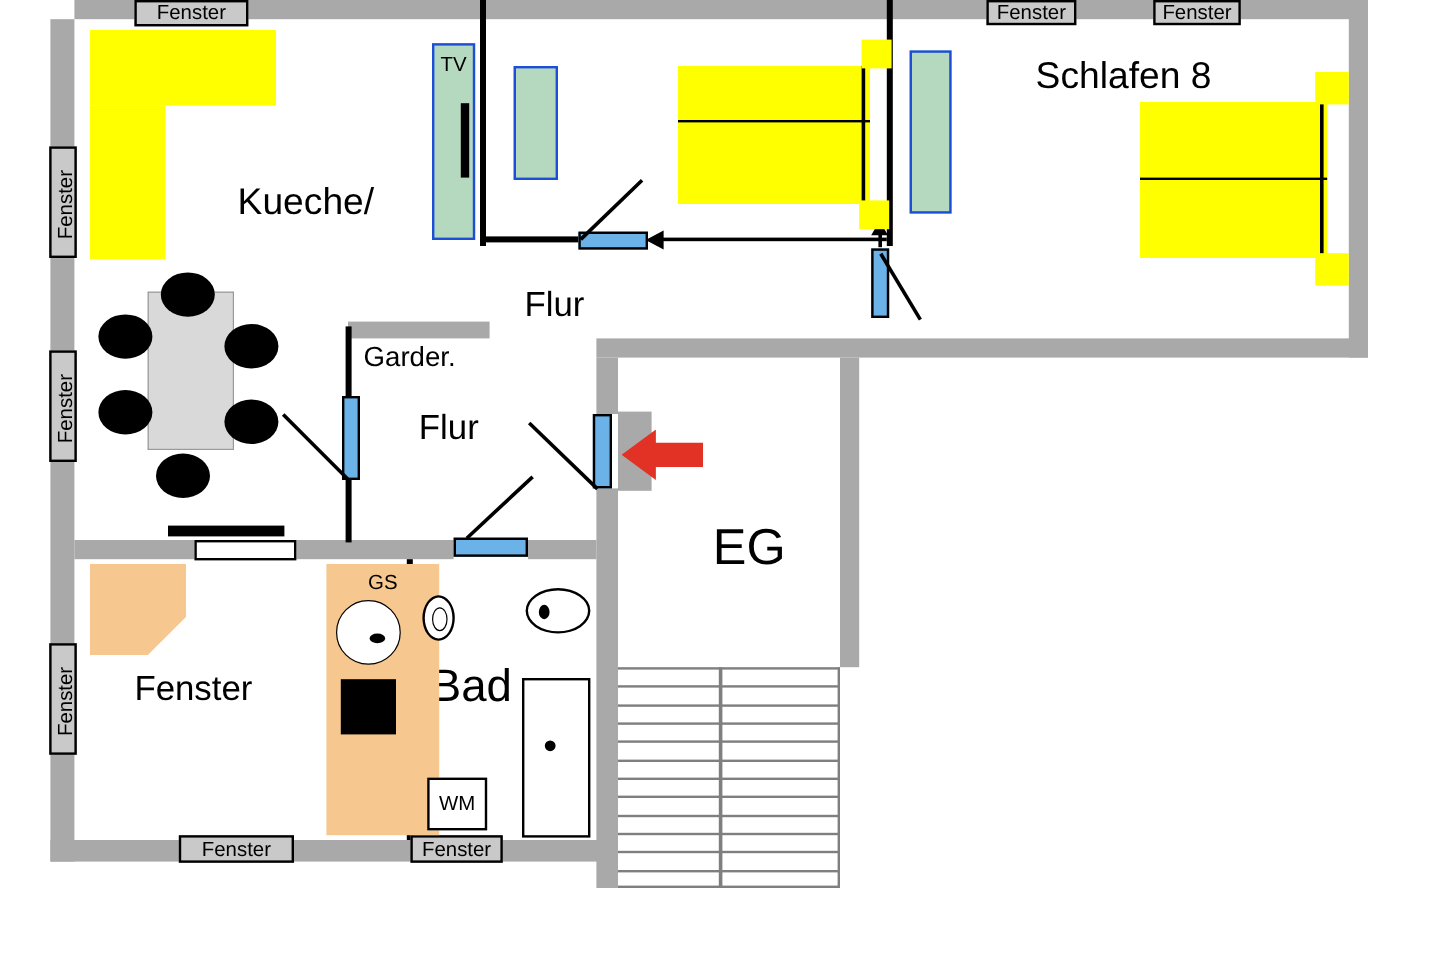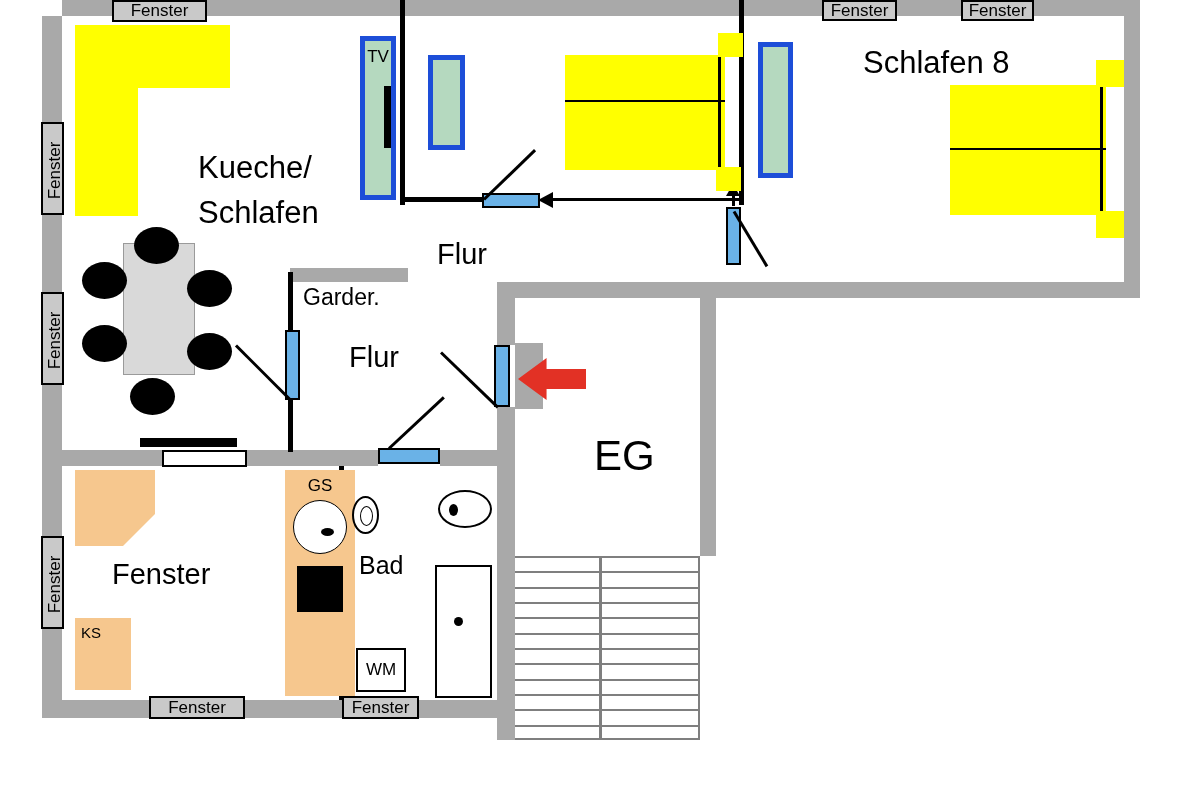--- a/index.html
+++ b/index.html
@@ -11,21 +11,21 @@
   .window{background:var(--window-fill,#c9c9c9);border:2px solid #000;box-sizing:border-box;
           display:flex;align-items:center;justify-content:center;font-size:17px;}
   .vwin{background:var(--window-fill,#c9c9c9);border:2px solid #000;box-sizing:border-box;}
   .vwin .vtext{position:absolute;width:93px;height:23px;left:-35px;top:35px;display:flex;
                align-items:center;justify-content:center;font-size:17px;transform:rotate(-90deg);}
   .door{background:var(--door-blue,#6ab2e7);border:2px solid #000;box-sizing:border-box;}
   .swing{height:3px;background:#000;transform-origin:left center;}
   .lbl{white-space:nowrap;}
   .chair{background:#000;border-radius:50%;}
   .yellow{background:var(--furniture-yellow,#ffff00);}
-  .green{background:var(--furniture-green,#b5d9bf);border:5px solid #1d4ed8;box-sizing:border-box;}
+  .green{background:var(--furniture-green,#b5d9bf);border:2px solid #1d4ed8;box-sizing:border-box;}
   .tan{background:var(--kitchen-tan,#f6c78e);}
   .fixture{background:#fff;border:2px solid #000;box-sizing:border-box;}
   .table{background:var(--table-gray,#d9d9d9);border:1px solid #9a9a9a;box-sizing:border-box;}
   .stepline{background:#7f7f7f;}
   .arrow{background:var(--arrow-red,#e23125);
          clip-path:polygon(0 50%, 42% 0, 42% 26%, 100% 26%, 100% 74%, 42% 74%, 42% 100%);}
 </style>
 </head>
 <body>
 
@@ -96,29 +96,28 @@
     </div>
   <div class="abs window" style="left:149px;top:696px;width:96px;height:23px;">
       <span>Fenster</span>
     </div>
   <div class="abs window" style="left:342px;top:696px;width:77px;height:23px;">
       <span>Fenster</span>
     </div>
 
   <div class="abs lbl" style="left:198px;top:146px;font-size:31px;line-height:1.45;white-space:normal;">
     <span>Kueche/</span><br>
-    <span>Schlafen</span>
   </div>
   <div class="abs lbl" style="left:863px;top:45px;font-size:31px;">Schlafen 8</div>
   <div class="abs lbl" style="left:437px;top:238px;font-size:29px;">Flur</div>
   <div class="abs lbl" style="left:303px;top:284px;font-size:23px;">Garder.</div>
   <div class="abs lbl" style="left:349px;top:341px;font-size:29px;">Flur</div>
   <div class="abs lbl" style="left:575px;top:432px;font-size:42px;margin-left:19px;">EG</div>
   <div class="abs lbl" style="left:112px;top:558px;font-size:29px;">Fenster</div>
-  <div class="abs lbl" style="left:359px;top:551px;font-size:25px;">Bad</div>
+  <div class="abs lbl" style="left:359px;top:551px;font-size:38px;">Bad</div>
 
   <div class="abs yellow" style="left:75px;top:25px;width:155px;height:63px;"></div>
   <div class="abs yellow" style="left:75px;top:88px;width:63px;height:128px;"></div>
   <div class="abs table" style="left:123px;top:243px;width:72px;height:132px;"></div>
   <div class="abs chair" style="left:134px;top:227px;width:45px;height:37px;"></div>
   <div class="abs chair" style="left:82px;top:262px;width:45px;height:37px;"></div>
   <div class="abs chair" style="left:187px;top:270px;width:45px;height:37px;"></div>
   <div class="abs chair" style="left:82px;top:325px;width:45px;height:37px;"></div>
   <div class="abs chair" style="left:187px;top:333px;width:45px;height:37px;"></div>
   <div class="abs chair" style="left:130px;top:378px;width:45px;height:37px;"></div>
@@ -137,24 +136,21 @@
   <div class="abs green" style="left:758px;top:42px;width:35px;height:136px;"></div>
   <div class="abs yellow" style="left:950px;top:85px;width:156px;height:130px;"></div>
   <div class="abs tw" style="left:950px;top:148px;width:156px;height:2px;"></div>
   <div class="abs tw" style="left:1100px;top:85px;width:3px;height:130px;"></div>
   <div class="abs yellow" style="left:1096px;top:60px;width:28px;height:27px;"></div>
   <div class="abs yellow" style="left:1096px;top:211px;width:28px;height:27px;"></div>
 
   <div class="abs tw" style="left:140px;top:438px;width:97px;height:9px;"></div>
   <div class="abs fixture" style="left:162px;top:450px;width:85px;height:17px;"></div>
   <div class="abs tan" style="left:75px;top:470px;width:80px;height:76px;clip-path:polygon(0 0,100% 0,100% 58%,60% 100%,0 100%);"></div>
-  <div class="abs tan" style="left:75px;top:618px;width:56px;height:72px;">
-    <div class="lbl" style="font-size:15px;margin:6px 0 0 6px;">KS</div>
-  </div>
-  <div class="abs tan" style="left:285px;top:470px;width:70px;height:226px;">
+  <div class="abs tan" style="left:272px;top:470px;width:94px;height:226px;">
     <div class="lbl" style="font-size:17px;text-align:center;margin-top:6px;">GS</div>
     <div style="position:absolute;left:8px;top:30px;width:52px;height:52px;background:#fff;border:1px solid #000;border-radius:50%;"></div>
     <div style="position:absolute;left:36px;top:58px;width:13px;height:8px;background:#000;border-radius:50%;"></div>
     <div style="position:absolute;left:12px;top:96px;width:46px;height:46px;background:#000;"></div>
   </div>
 
   <div class="abs fixture" style="left:352px;top:496px;width:27px;height:38px;border-radius:50%;">
     <div style="position:absolute;left:6px;top:8px;width:11px;height:18px;border:1px solid #000;border-radius:50%;"></div>
   </div>
   <div class="abs fixture" style="left:438px;top:490px;width:54px;height:38px;border-radius:50%;">

